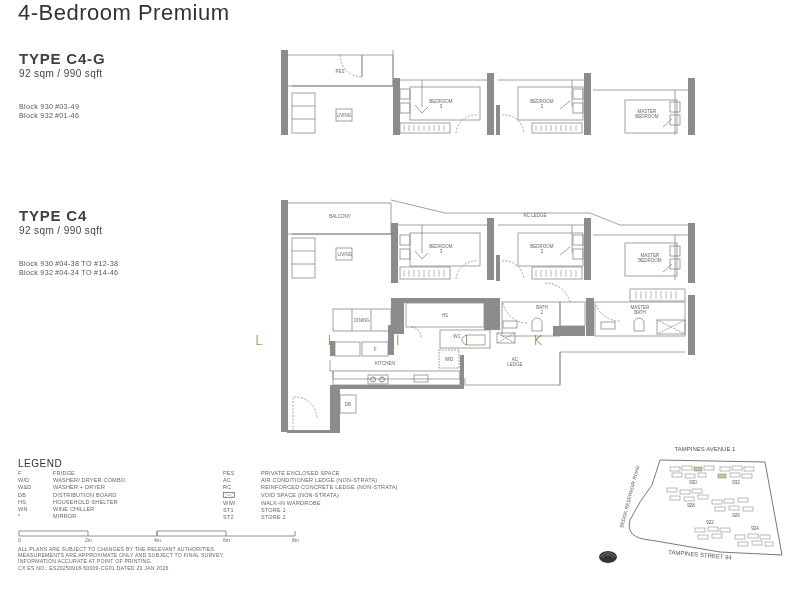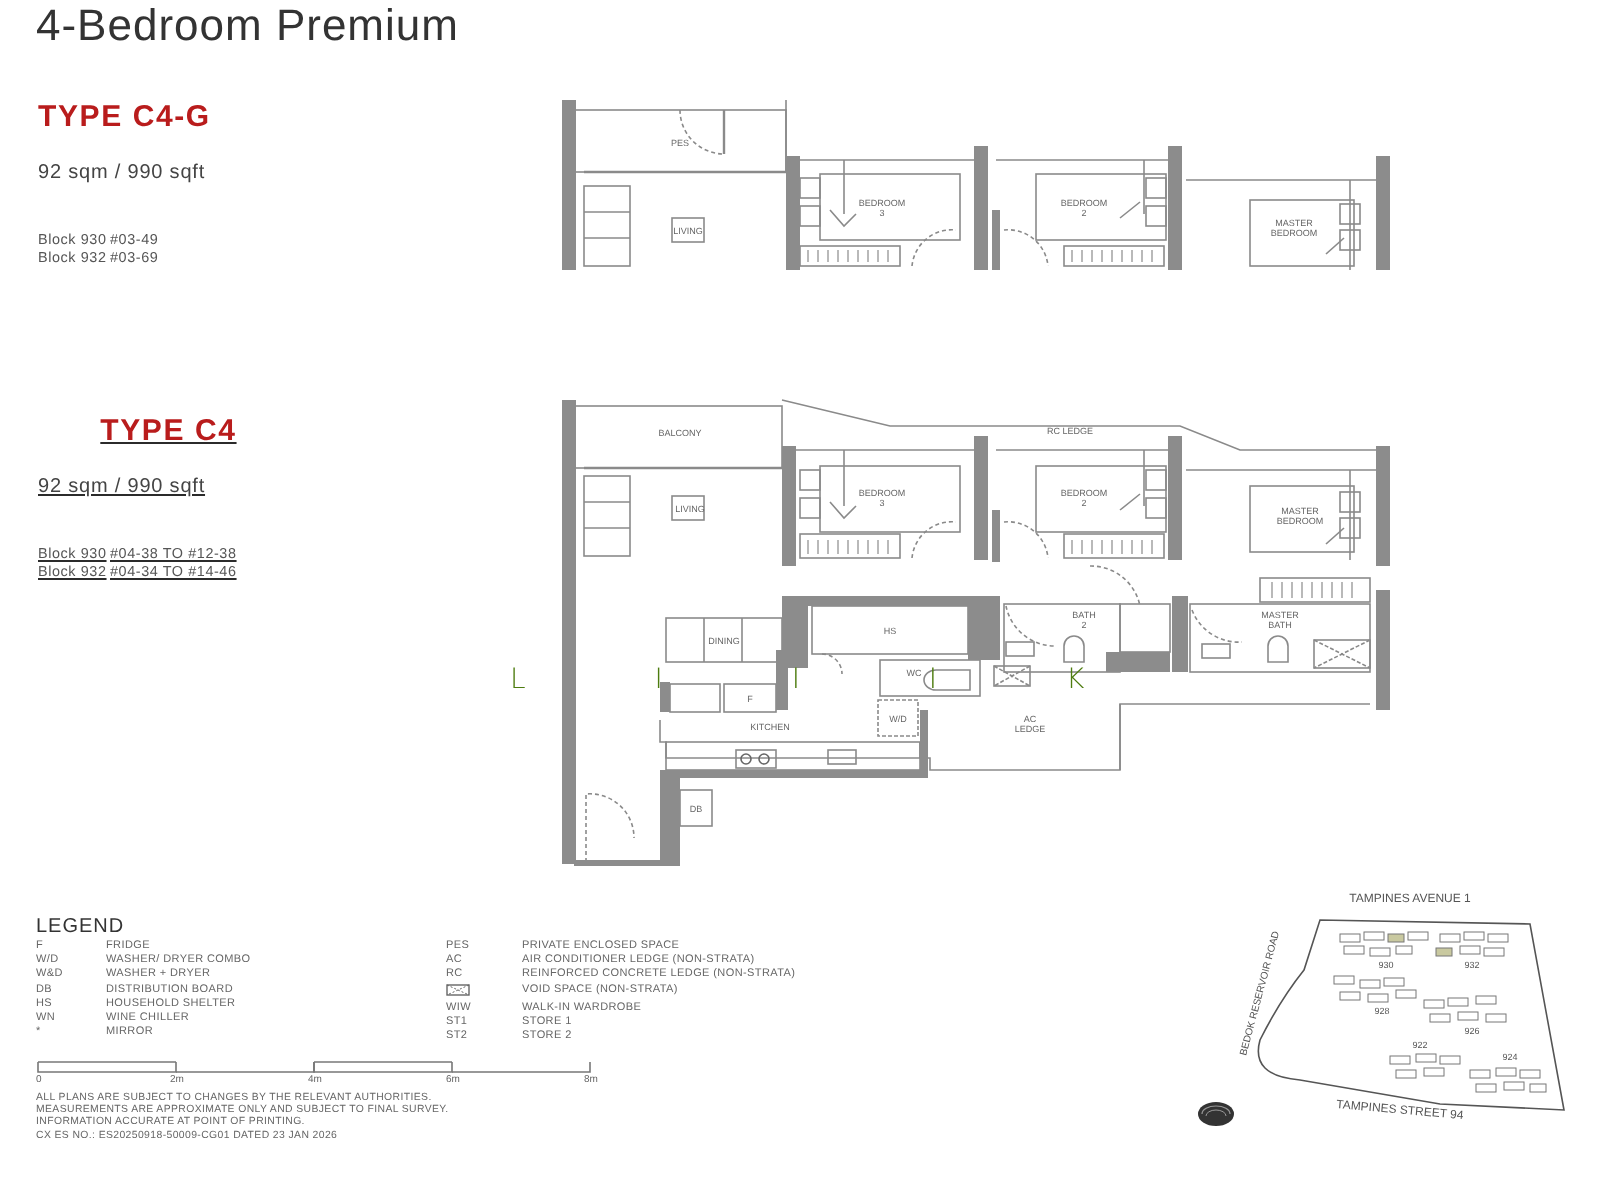--- a/index.html
+++ b/index.html
@@ -1,26 +1,26 @@
 <!DOCTYPE html>
 <html><head>
 <meta charset="utf-8">
 <style>
   * { box-sizing: border-box; margin: 0; padding: 0; }
   html, body { width: 799px; height: 600px; background: #ffffff; overflow: hidden; }
   body { position: relative; font-family: "Liberation Sans", sans-serif; color: #2b2b2b; }
   .title { position: absolute; left: 18px; top: 0px; font-size: 22px; letter-spacing: 0.5px; color: #333; font-weight: normal; }
   .unit { position: absolute; left: 19px; }
-  .unit .type { font-size: 15px; font-weight: bold; letter-spacing: 0.8px; color: #b91c1c; text-align: right; }
-  .unit .area { font-size: 10px; letter-spacing: 0.4px; color: #444; margin-top: 14px; }
+  .unit .type { font-size: 15px; font-weight: bold; letter-spacing: 0.8px; color: #404040; }
+  .unit .area { font-size: 10px; letter-spacing: 0.4px; color: #444; margin-top: 1px; }
   .unit .blocks { margin-top: 24px; font-size: 7.2px; color: #555; line-height: 8.5px; letter-spacing: 0.3px; }
   .unit .blocks .row { display: flex; }
   .unit .blocks .row .b { width: 36px; }
   .unit1 { top: 50px; }
-  .unit2 { top: 207px; text-decoration: underline; }
+  .unit2 { top: 207px; }
   .plan { position: absolute; }
   .plan1 { left: 270px; top: 45px; }
   .plan2 { left: 270px; top: 195px; }
   .legend { position: absolute; left: 18px; top: 458px; }
   .legend .lh { font-size: 10px; letter-spacing: 0.5px; color: #333; margin-bottom: 1px; }
   .legend-cols { display: flex; }
   .lcol { font-size: 5.5px; color: #666; line-height: 7.2px; letter-spacing: 0.2px; }
   .lcol .lrow { display: flex; }
   .lcol1 .k { width: 35px; }
   .lcol1 { width: 205px; }
@@ -41,21 +41,21 @@
 <div class="unit unit1">
   <div class="type">TYPE C4-G</div>
   <div class="area">92 sqm / 990 sqft</div>
   <div class="blocks">
     <div class="row">
         <span class="b">Block 930</span>
         <span>#03-49</span>
       </div>
     <div class="row">
         <span class="b">Block 932</span>
-        <span>#03-69</span>
+        <span>#01-46</span>
       </div>
   </div>
 </div>
 
 <div class="unit unit2">
   <div class="type">TYPE C4</div>
   <div class="area">92 sqm / 990 sqft</div>
   <div class="blocks">
     <div class="row">
         <span class="b">Block 930</span>

